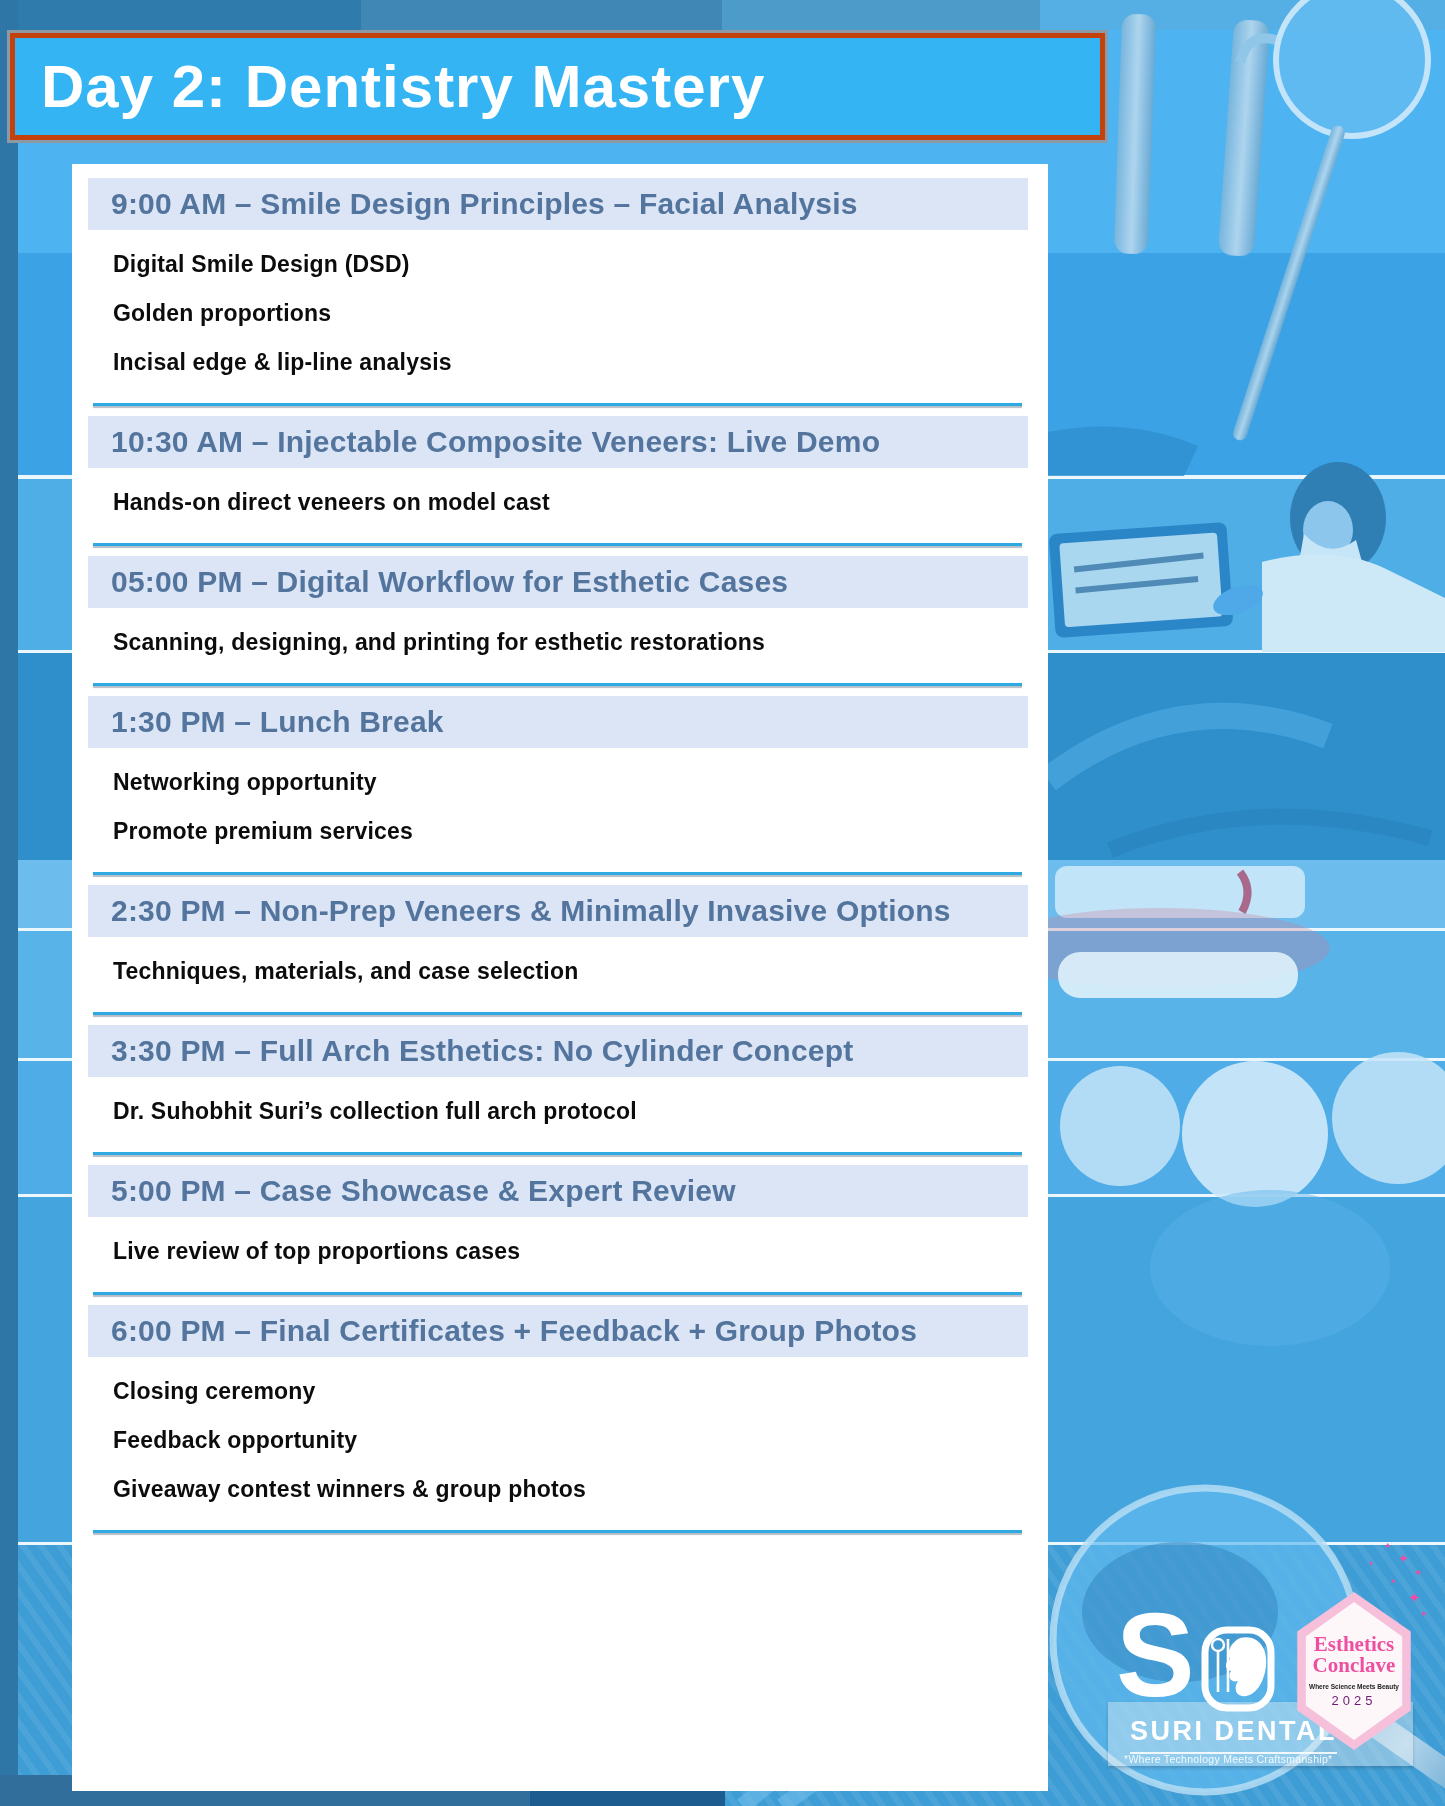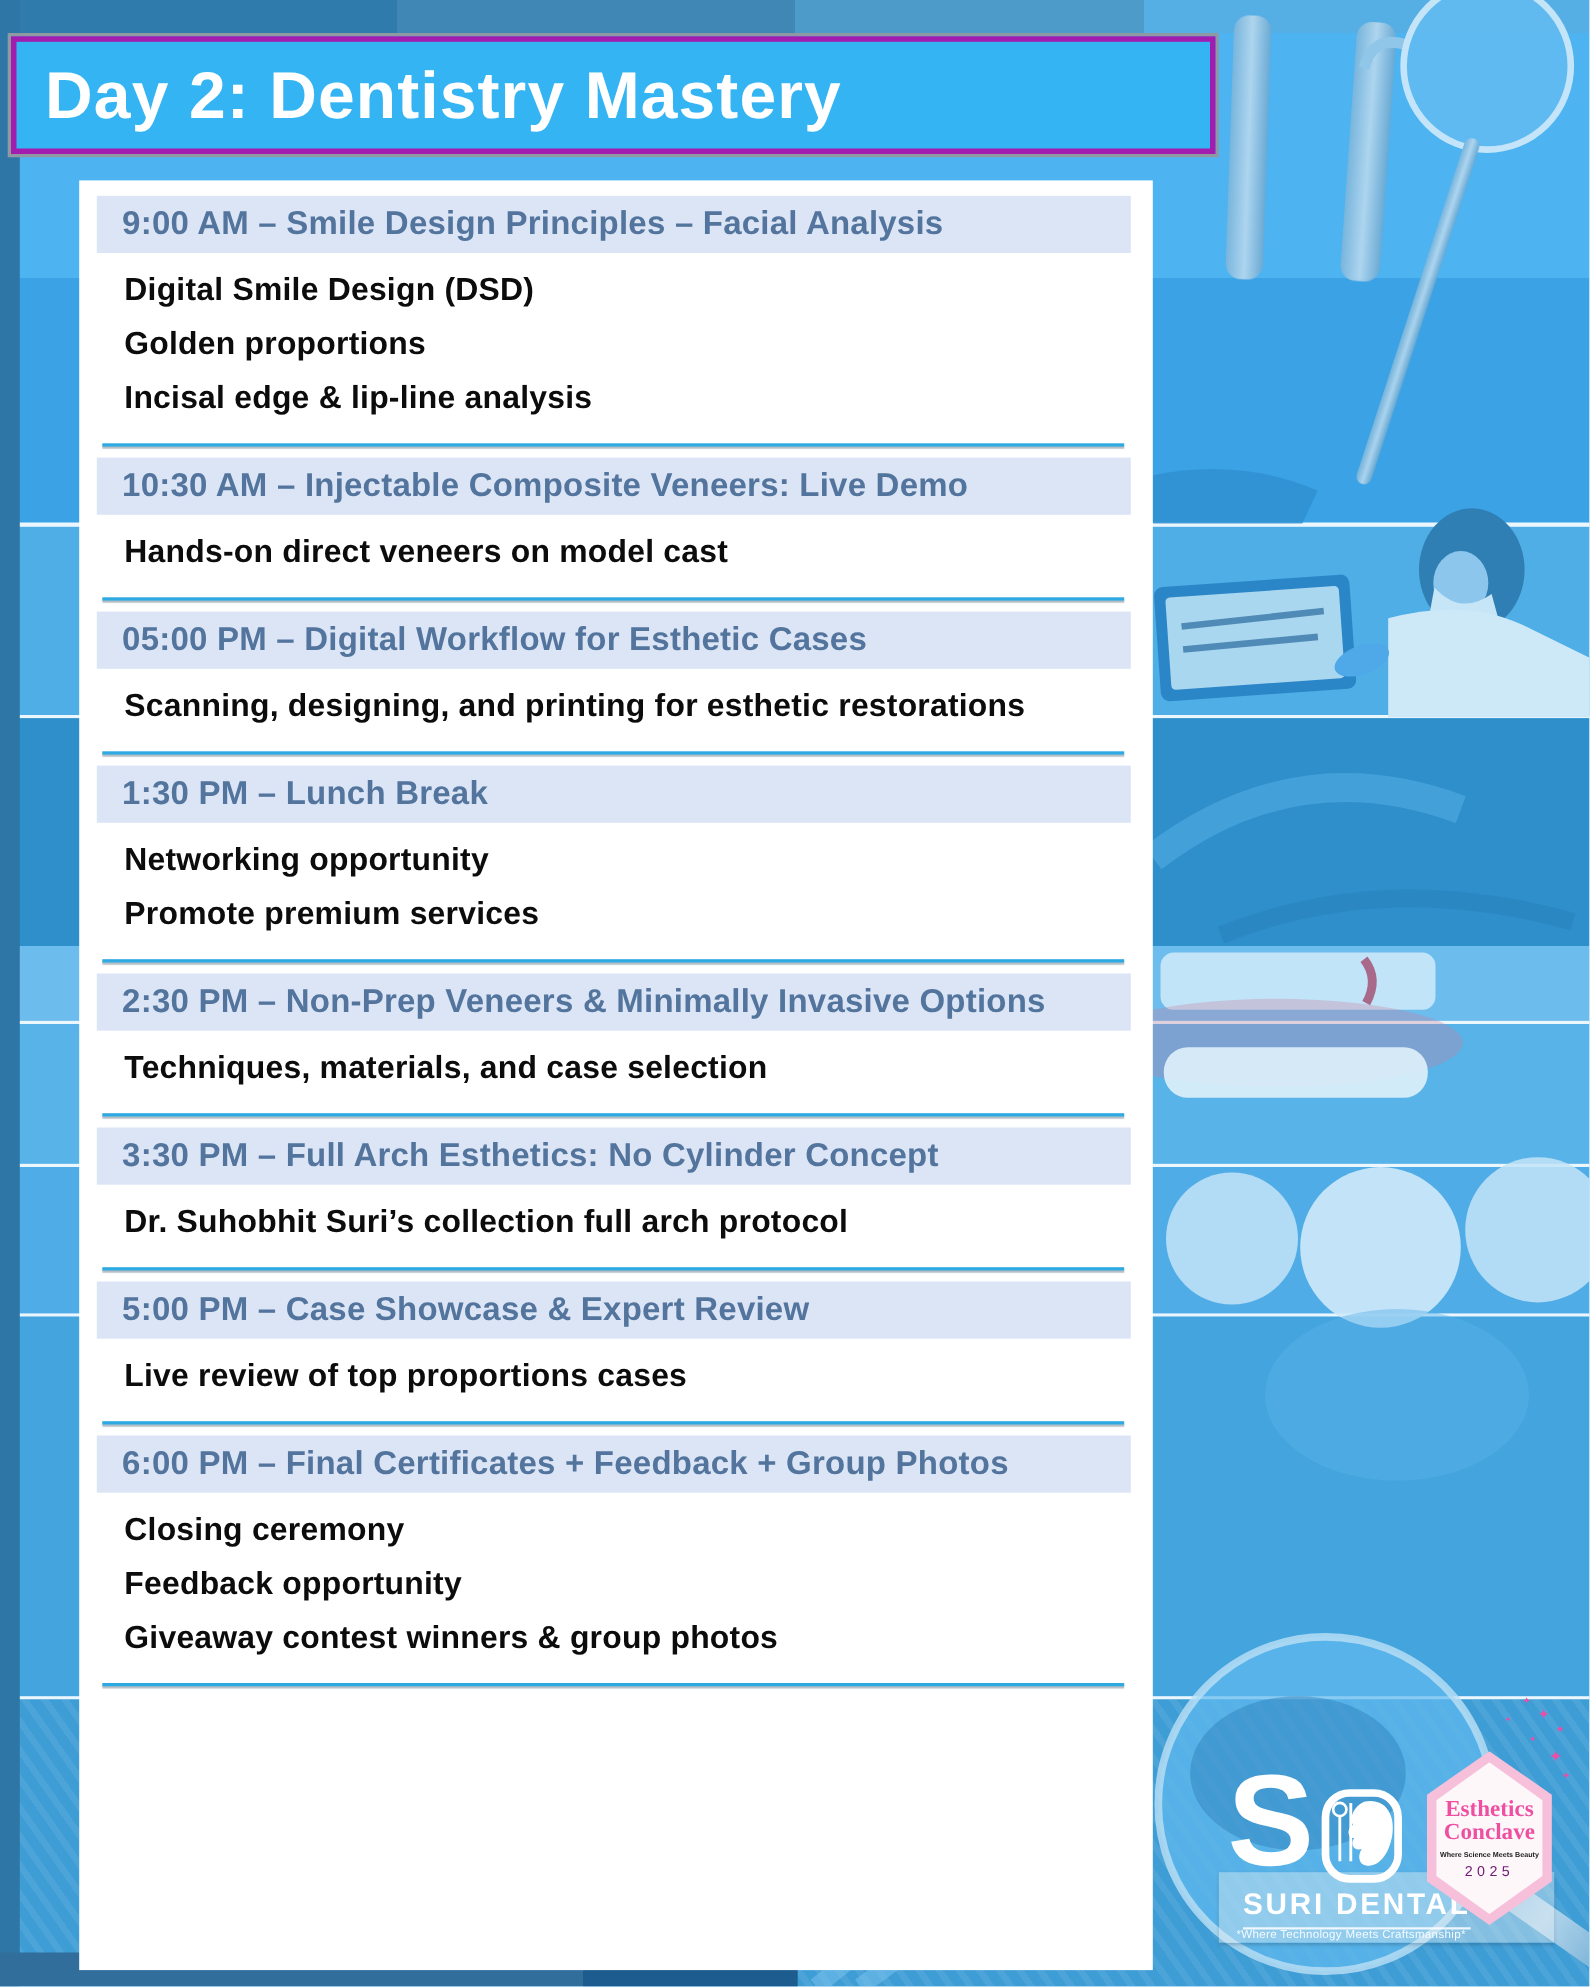--- a/index.html
+++ b/index.html
@@ -20,32 +20,32 @@
   .band-flat2{top:1197px;height:345px;background:#44A5DE;}
   .band-bottom{top:1545px;height:261px;background:#3E9DD5;
     background-image:repeating-linear-gradient(55deg,rgba(255,255,255,.07) 0 6px,rgba(0,0,0,0) 6px 15px);}
   .left-strip{position:absolute;left:0;top:0;width:18px;height:1806px;background:#2E76A6;}
   .below-card{position:absolute;left:0;top:1775px;width:725px;height:31px;background:#316E9C;}
   .below-navy{position:absolute;left:530px;top:1786px;width:195px;height:20px;background:#1D5C8E;}
   .collage{position:absolute;left:0;top:0;z-index:1;pointer-events:none;}
 
   
   .banner{position:absolute;left:10px;top:33px;width:1095px;height:107px;z-index:3;
-    background:#35B4F4;border:5px solid #a21caf;box-shadow:0 0 0 3px #8F99A3;box-sizing:border-box;}
+    background:#35B4F4;border:5px solid #c2410c;box-shadow:0 0 0 3px #8F99A3;box-sizing:border-box;}
   .banner-title{color:#FFFFFF;font-size:60px;font-weight:700;letter-spacing:1px;
     line-height:97px;padding-left:26px;white-space:nowrap;}
 
   
   .card{position:absolute;left:72px;top:164px;width:976px;height:1627px;z-index:2;
     background:#FFFFFF;box-sizing:border-box;padding:14px 20px 0 16px;}
   .sec-header{height:52px;background:#DCE5F6;display:flex;align-items:center;}
   .sec-title{color:#53759D;font-size:30px;font-weight:700;letter-spacing:.2px;
     padding-left:23px;white-space:nowrap;}
   .sec-items{padding:10px 0 0 25px;}
-  .sec-item{font-size:29px;font-weight:700;color:#0C0C0C;line-height:49px;letter-spacing:.2px;}
+  .sec-item{font-size:23px;font-weight:700;color:#0C0C0C;line-height:49px;letter-spacing:.2px;}
   .sec-sep{height:3px;background:#2EA9E1;margin:16px 6px 10px 5px;
     box-shadow:0 2px 1px rgba(70,90,110,.40);}
 
   
   .brand-strip{position:absolute;left:1108px;top:1702px;width:305px;height:64px;
     background:rgba(228,238,244,.42);z-index:2;box-shadow:0 2px 3px rgba(40,70,95,.3);}
   .sd-s{position:absolute;left:1116px;top:1600px;z-index:3;color:#FFFFFF;
     font-size:118px;font-weight:700;line-height:110px;}
   .sd-d{position:absolute;left:1200px;top:1626px;z-index:3;}
   .sd-name{position:absolute;left:1130px;top:1716px;z-index:3;color:#FFFFFF;

